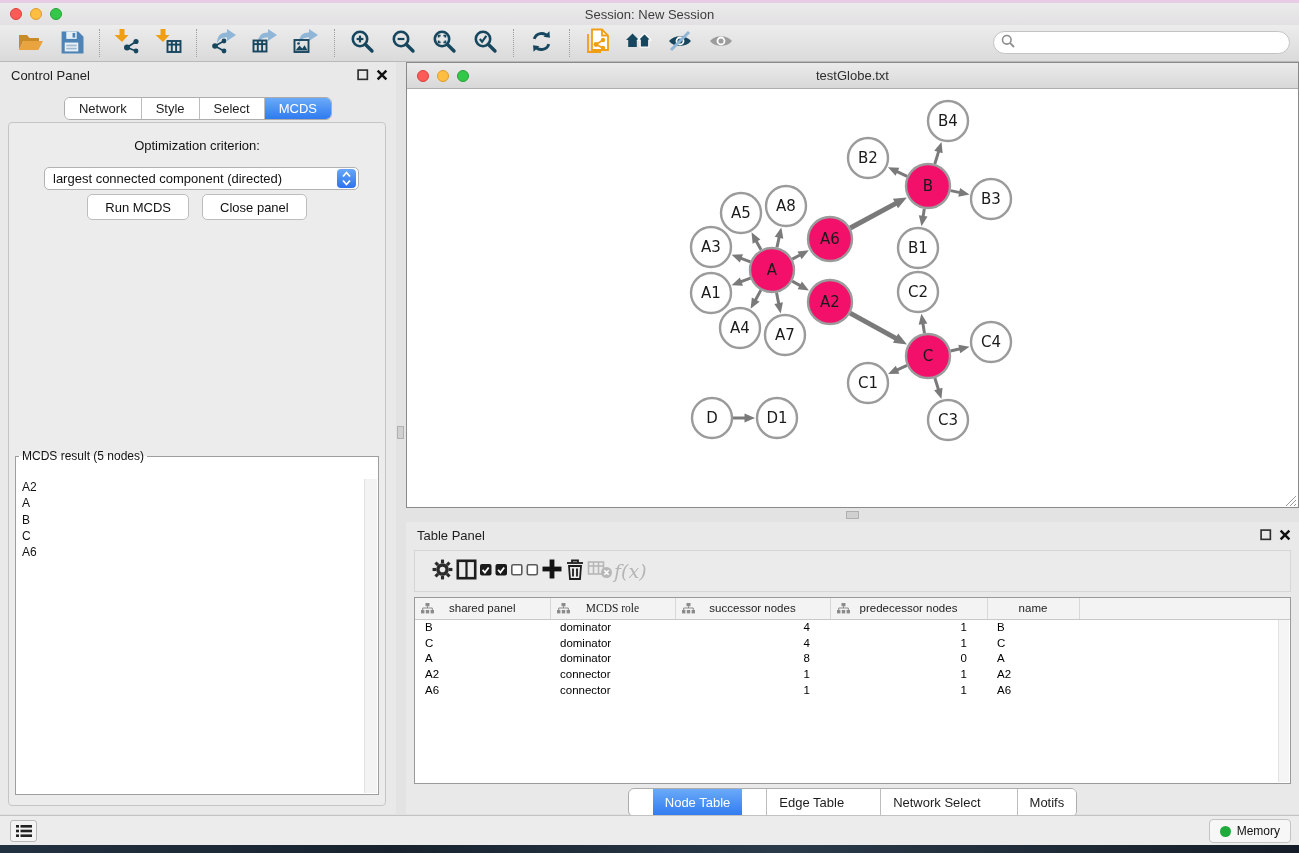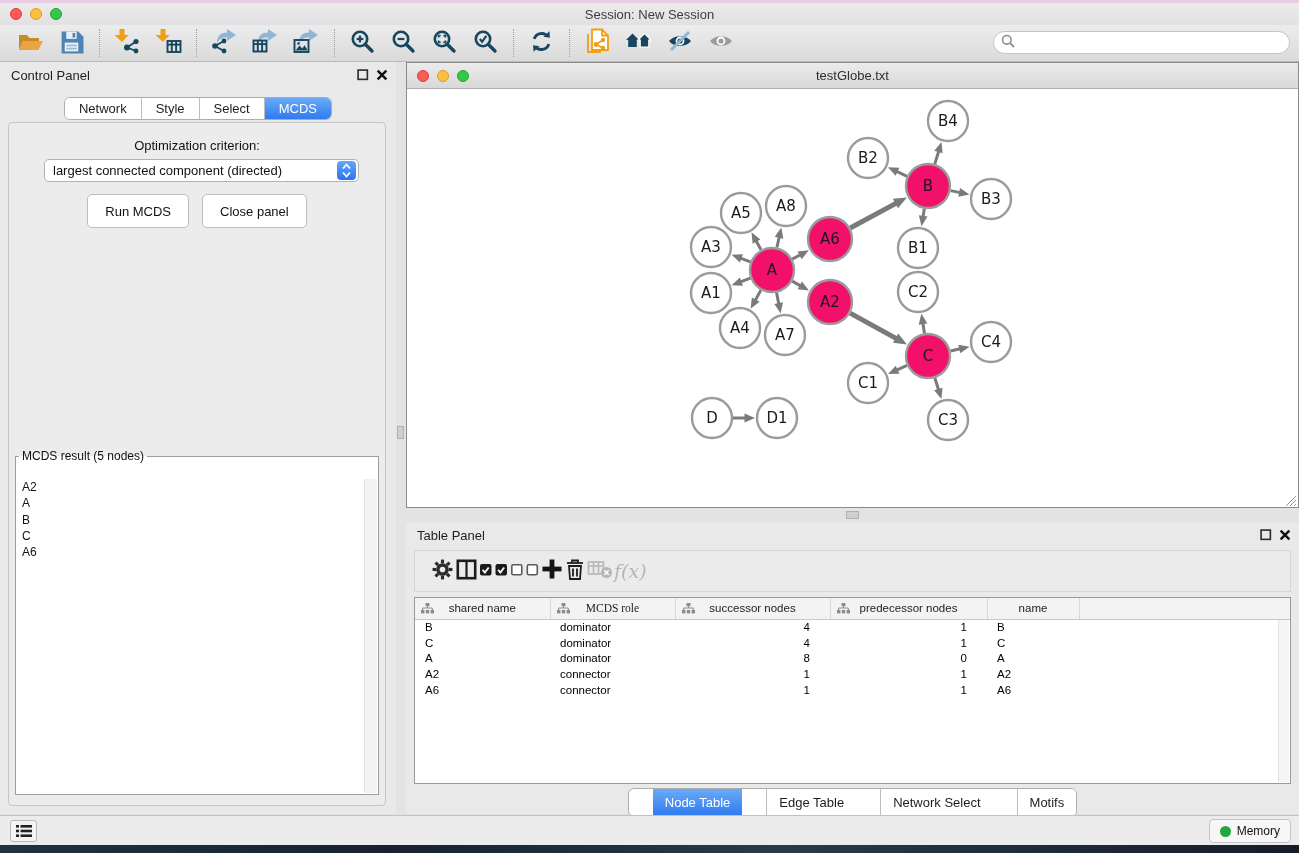--- a/index.html
+++ b/index.html
@@ -35,28 +35,28 @@
   .control-panel { position:absolute; left:0; top:0; width:396px; height:752px; background:#e9e9e9; }
   .seg-tabs { display:flex; justify-content:center; margin-top:9px; }
   .seg-wrap { display:inline-flex; border:1px solid #adadad; border-radius:6px; overflow:hidden; background:#fff; }
   .seg { padding:3px 14px; font-size:13px; color:#1d1d1d; background:#fff; border-left:1px solid #bdbdbd; cursor:default; }
   .seg:first-child { border-left:none; }
   .seg.active { background:linear-gradient(#6aaaf8,#2f7bf0); color:#fff; }
 
   .cp-card { position:absolute; left:8px; right:10px; top:60px; bottom:8px;
     background:#ececec; border:1px solid #c5c5c5; border-radius:4px; }
   .opt-label { text-align:center; margin-top:15px; font-size:13px; color:#111; }
-  .dropdown { position:absolute; left:35px; top:36px; width:315px; height:23px; background:#fff;
+  .dropdown { position:absolute; left:35px; top:44px; width:315px; height:23px; background:#fff;
     border:1px solid #b2b2b2; border-radius:5px; display:flex; align-items:center; }
   .dd-value { font-size:13px; color:#111; margin-left:8px; flex:1; white-space:nowrap; overflow:hidden; }
   .dd-stepper { width:19px; height:19px; margin-right:2px; border-radius:4px;
     background:linear-gradient(#67a7f8,#2e72ee); display:flex; align-items:center; justify-content:center; }
   .btn-row { position:absolute; top:71px; left:0; right:0; display:flex; justify-content:center; gap:13px; }
   .mac-btn { font-family:"Liberation Sans",sans-serif; font-size:13px; color:#111; background:#fff;
-    border:1px solid #bdbdbd; border-radius:5px; padding:3px 17px; height:34px; }
+    border:1px solid #bdbdbd; border-radius:5px; padding:3px 17px; height:26px; }
   .result-box { position:absolute; left:6px; right:6px; top:326px; bottom:10px;
     border:1px solid #9e9e9e; background:#fff; }
   .result-box legend { font-size:12px; color:#111; padding:0 3px; margin-left:3px; background:transparent; }
   .result-list { position:absolute; left:3px; top:16px; bottom:2px; right:16px; font-size:12px; color:#111; line-height:16.3px; padding-left:3px; }
   .vscroll { position:absolute; right:1px; top:16px; bottom:1px; width:13px; background:#f3f3f3; border-left:1px solid #e0e0e0; }
 
   .vsplit { position:absolute; left:396px; top:0; width:10px; height:752px; background:#e3e3e3; }
   .vhandle { position:absolute; top:364px; left:1px; width:7px; height:13px; background:#d0d0d0; border:1px solid #b0b0b0; }
 
   .net-window { position:absolute; left:406px; top:0; width:893px; height:446px;
@@ -614,21 +614,21 @@
         <thead>
             <tr id="t-head">
               <th><span class="hicon"><svg width="13" height="11" viewBox="0 0 13 11">
                     <g fill="#8b8b8b">
                       <rect x="4.5" y="0" width="4" height="3.2"></rect>
                       <rect x="0" y="7" width="3.4" height="3.4"></rect>
                       <rect x="4.8" y="7" width="3.4" height="3.4"></rect>
                       <rect x="9.6" y="7" width="3.4" height="3.4"></rect>
                     </g>
                     <path d="M6.5 3.2 V5 M1.7 7 V5 h9.6 v2" fill="none" stroke="#8b8b8b" stroke-width="1"></path>
-                  </svg></span><span>shared name</span></th>
+                  </svg></span><span>shared panel</span></th>
               <th><span class="hicon"><svg width="13" height="11" viewBox="0 0 13 11">
                     <g fill="#8b8b8b">
                       <rect x="4.5" y="0" width="4" height="3.2"></rect>
                       <rect x="0" y="7" width="3.4" height="3.4"></rect>
                       <rect x="4.8" y="7" width="3.4" height="3.4"></rect>
                       <rect x="9.6" y="7" width="3.4" height="3.4"></rect>
                     </g>
                     <path d="M6.5 3.2 V5 M1.7 7 V5 h9.6 v2" fill="none" stroke="#8b8b8b" stroke-width="1"></path>
                   </svg></span><span>MCDS role</span></th>
               <th><span class="hicon"><svg width="13" height="11" viewBox="0 0 13 11">

